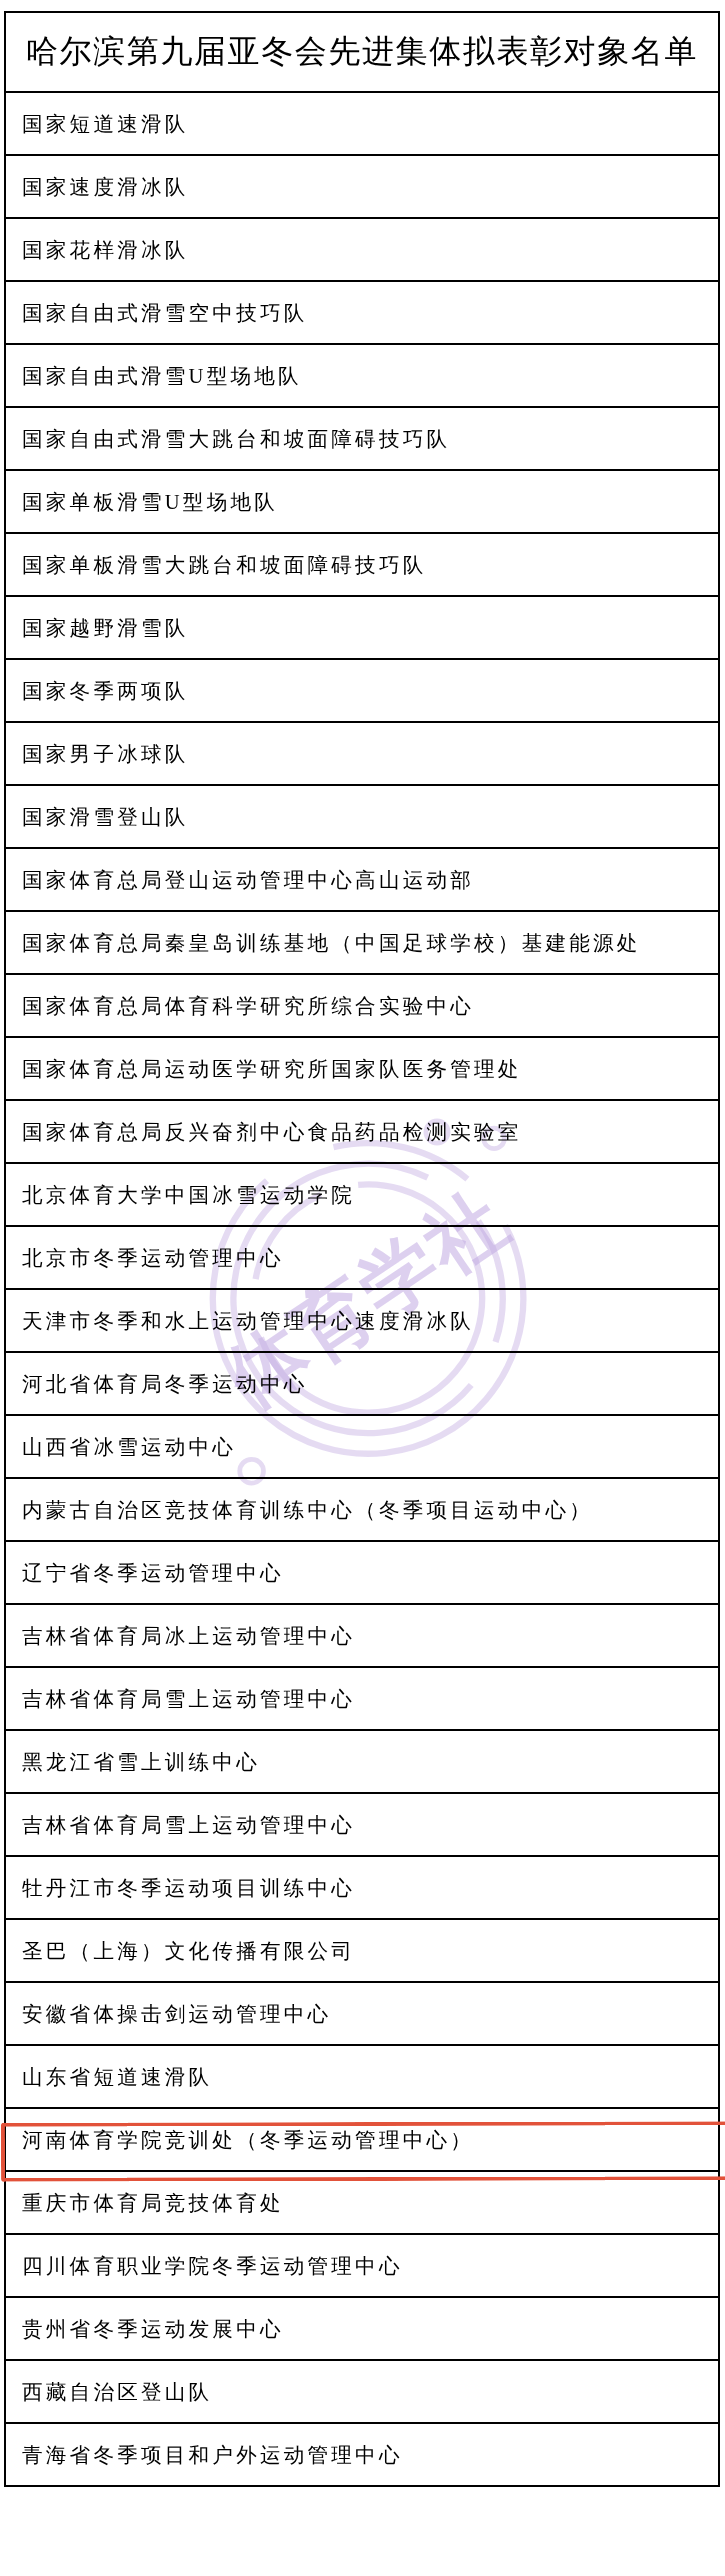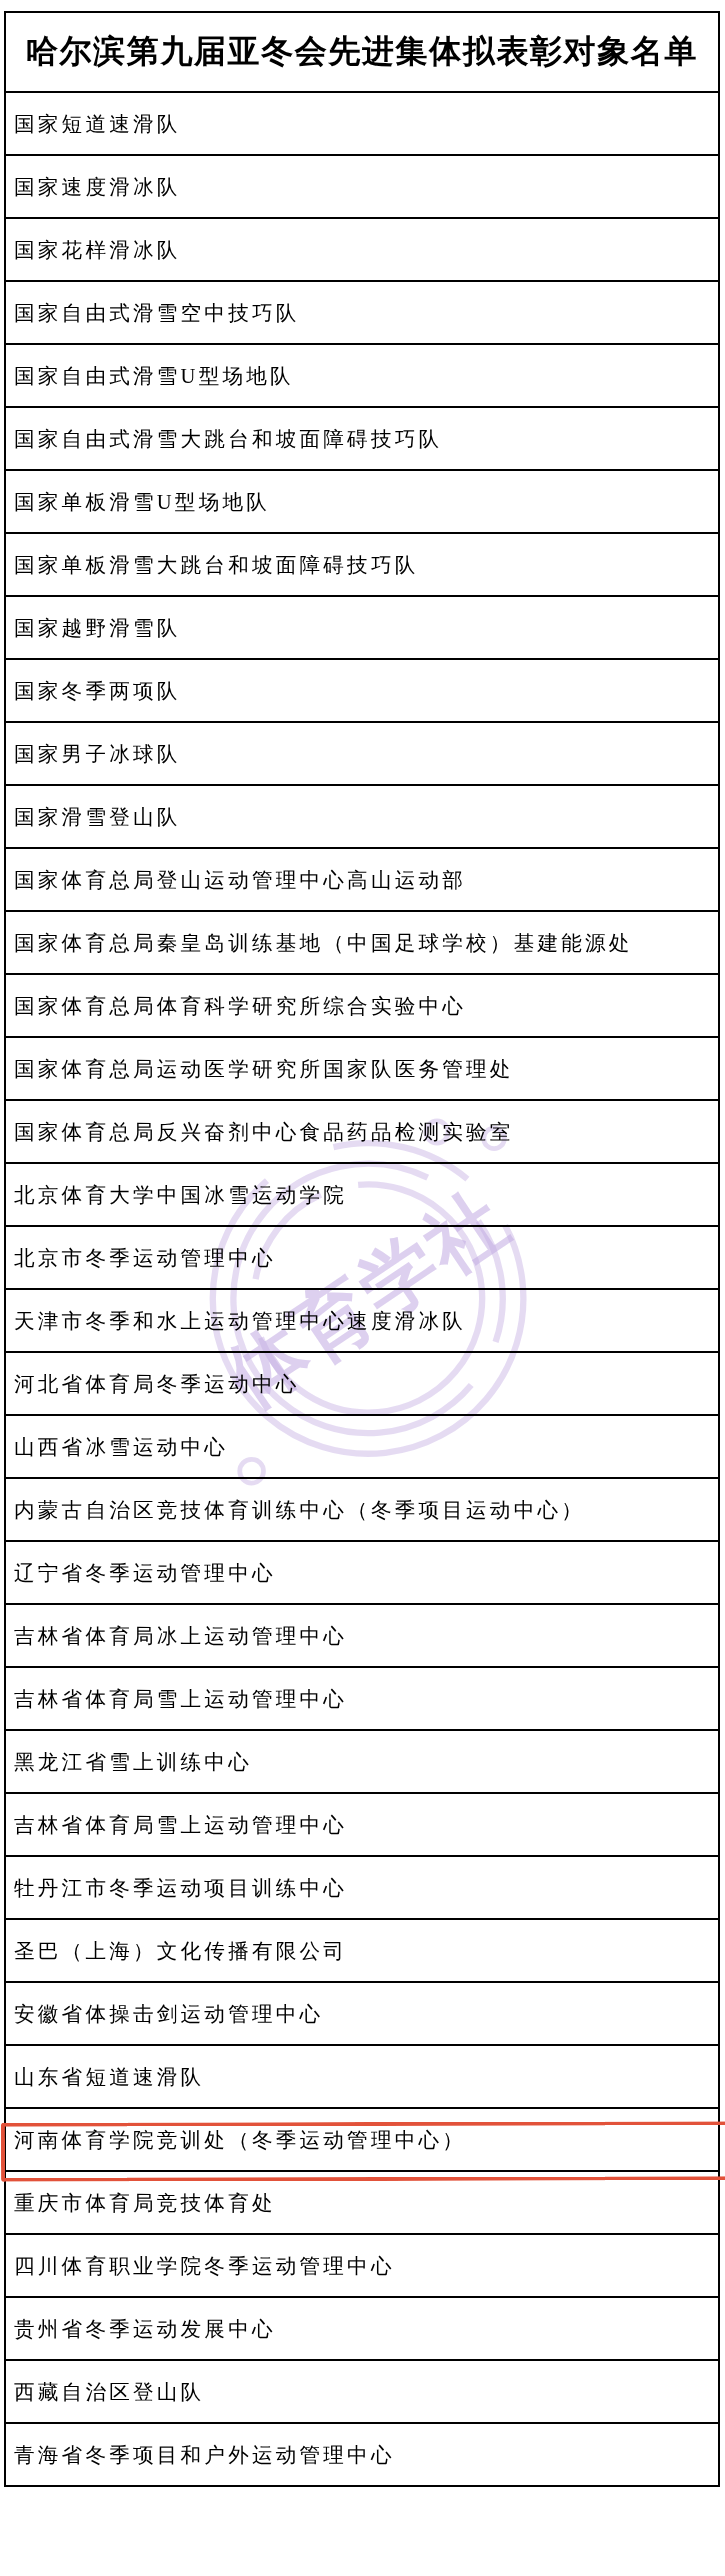--- a/index.html
+++ b/index.html
@@ -24,31 +24,31 @@
     border: 2.4px solid #000000;
     background: transparent;
     z-index: 2;
   }
   .title-row {
     height: 78px;
     display: flex;
     align-items: center;
     justify-content: center;
     font-size: 32px;
-    font-weight: bold;
+    font-weight: normal;
     letter-spacing: 1.6px;
     white-space: nowrap;
   }
   .table-row {
     box-sizing: border-box;
     height: 63px;
     border-top: 2.4px solid #000000;
     display: flex;
     align-items: center;
-    padding-left: 8px;
+    padding-left: 16px;
     font-size: 20.6px;
     letter-spacing: 3.2px;
     white-space: nowrap;
   }
   .highlight-box {
     position: absolute;
     box-sizing: border-box;
     left: 0.8px;
     top: 2124px;
     width: 737px;          

